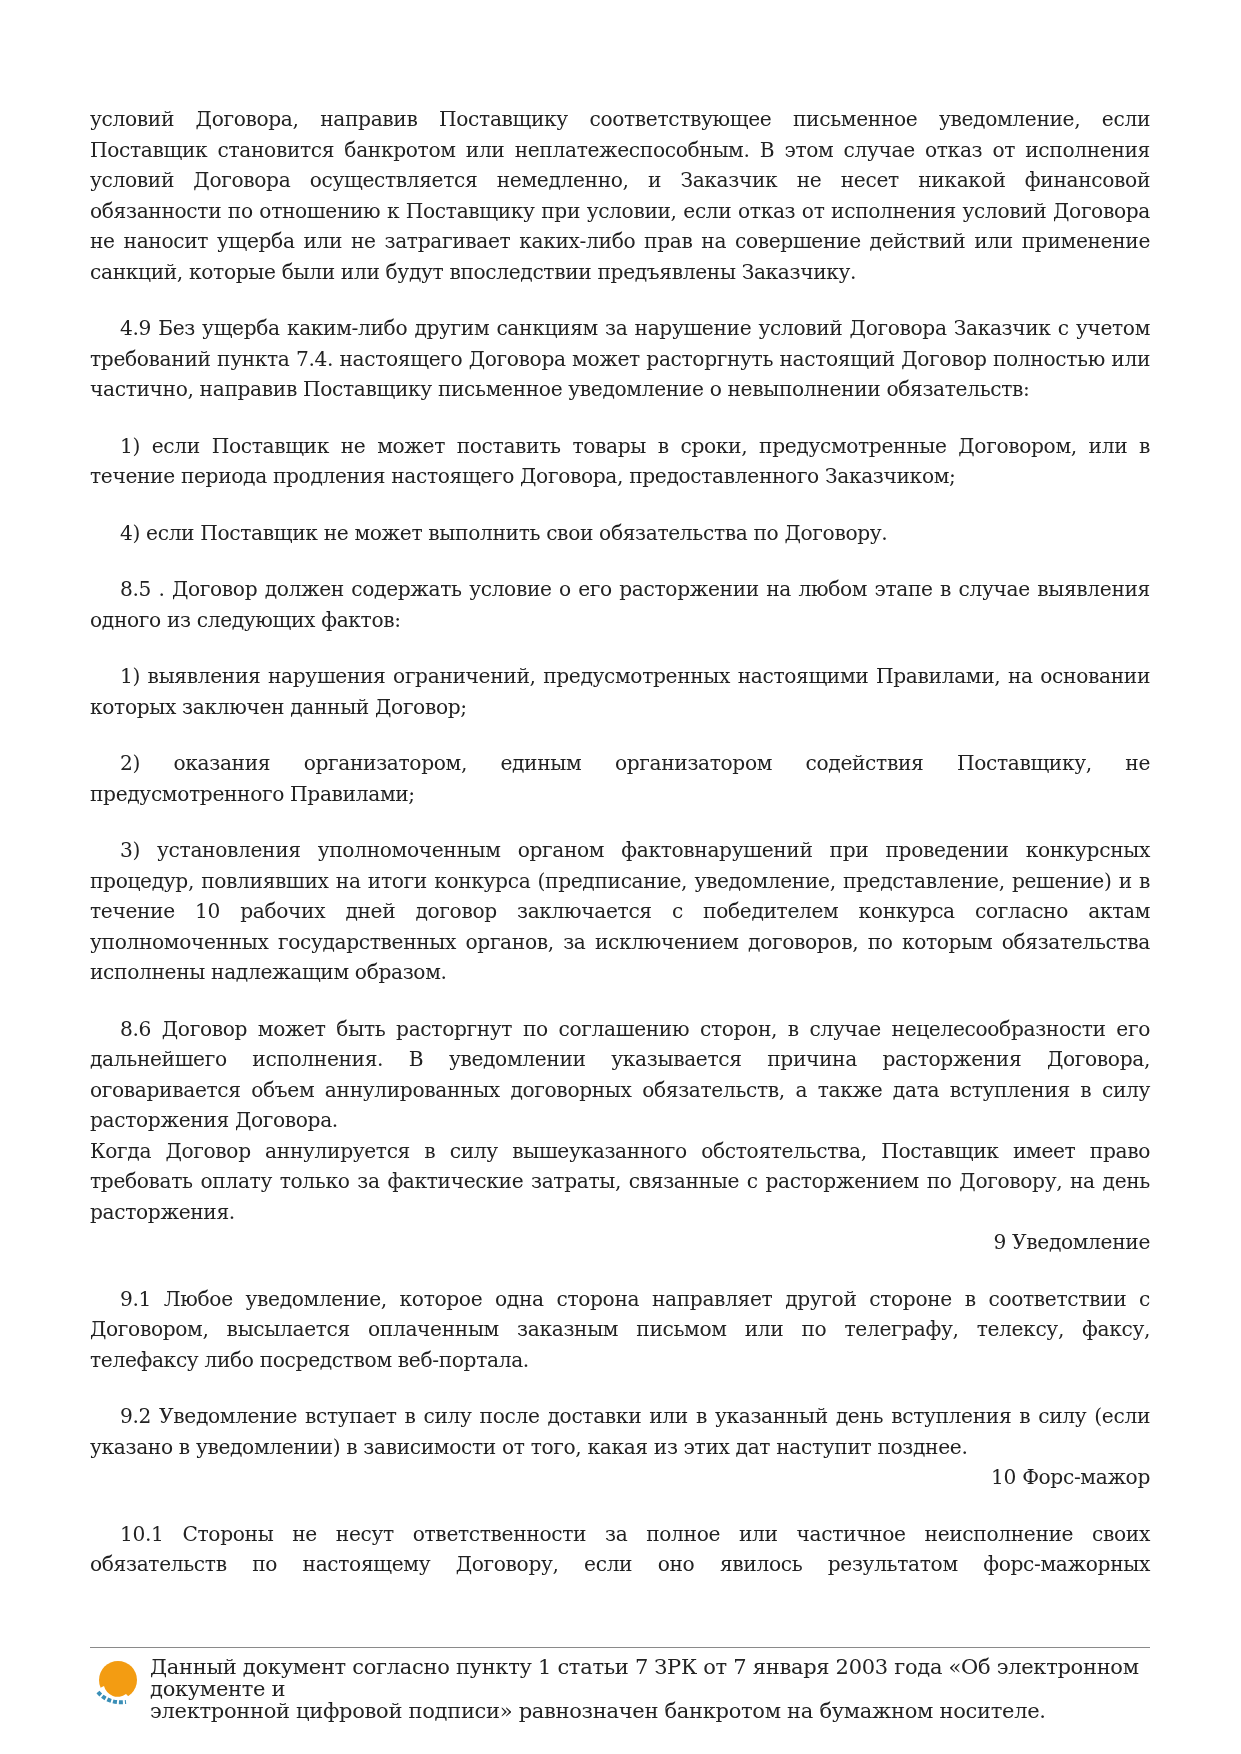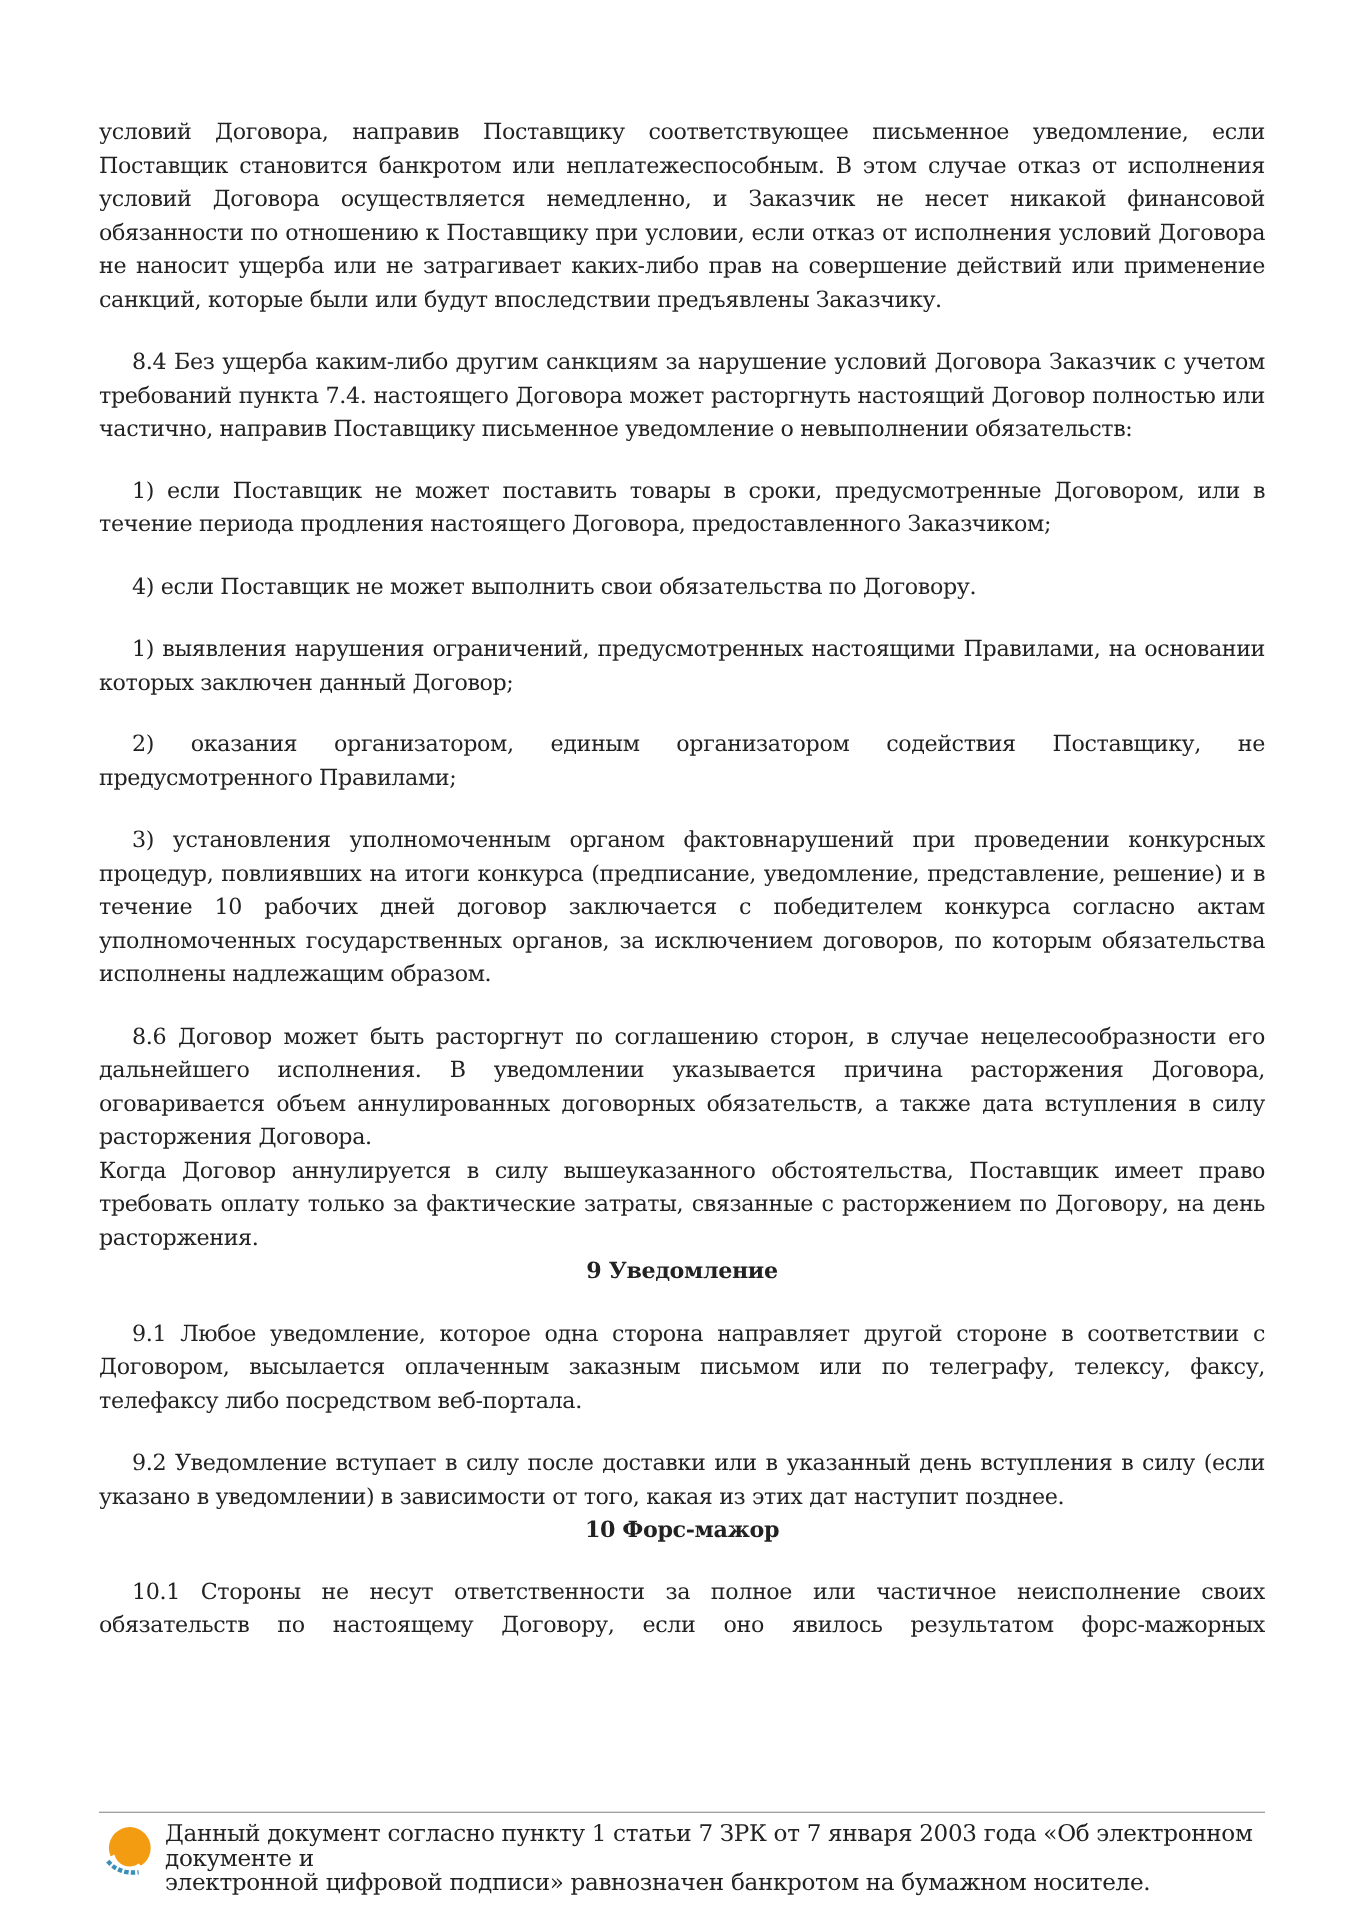--- a/index.html
+++ b/index.html
@@ -5,40 +5,41 @@
     html, body { margin: 0; padding: 0; background: #ffffff; }
     body { width: 1241px; height: 1754px; position: relative; overflow: hidden; }
     .page {
       position: absolute; left: 90px; top: 104px; width: 1060px;
       font-family: "DejaVu Serif", serif; font-size: 20.2px; line-height: 30.5px;
       color: #222222; letter-spacing: -0.35px;
     }
     .p { text-align: justify; margin: 0; }
     .ind { text-indent: 30px; }
     .gap { margin-top: 26px; }
-    .h { text-align: center; font-weight: bold; margin: 0; }
+    .h { text-align: right; font-weight: normal; margin: 0; }
     .footer {
       position: absolute; left: 90px; top: 1647px; width: 1060px;
       border-top: 1px solid #8a8a8a;
     }
     .logo { position: absolute; left: 2px; top: 10px; width: 48px; height: 48px; }
     .ftext {
       position: absolute; left: 60px; top: 8px; width: 1000px;
       font-family: "DejaVu Serif", serif; font-size: 21px; line-height: 22px; color: #222;
       letter-spacing: -0.3px;
     }
   </style>
 </head>
 <body>
 
 <div class="page">
   <p class="p">условий Договора, направив Поставщику соответствующее письменное уведомление, если Поставщик становится банкротом или неплатежеспособным. В этом случае отказ от исполнения условий Договора осуществляется немедленно, и Заказчик не несет никакой финансовой обязанности по отношению к Поставщику при условии, если отказ от исполнения условий Договора не наносит ущерба или не затрагивает каких-либо прав на совершение действий или применение санкций, которые были или будут впоследствии предъявлены Заказчику.</p>
-  <p class="p ind gap">8.4 Без ущерба каким-либо другим санкциям за нарушение условий Договора Заказчик с учетом требований пункта 7.4. настоящего Договора может расторгнуть настоящий Договор полностью или частично, направив Поставщику письменное уведомление о невыполнении обязательств:</p>
+  <p class="p ind gap">4.9 Без ущерба каким-либо другим санкциям за нарушение условий Договора Заказчик с учетом требований пункта 7.4. настоящего Договора может расторгнуть настоящий Договор полностью или частично, направив Поставщику письменное уведомление о невыполнении обязательств:</p>
   <p class="p ind gap">1) если Поставщик не может поставить товары в сроки, предусмотренные Договором, или в течение периода продления настоящего Договора, предоставленного Заказчиком;</p>
   <p class="p ind gap">4) если Поставщик не может выполнить свои обязательства по Договору.</p>
+  <p class="p ind gap">8.5 . Договор должен содержать условие о его расторжении на любом этапе в случае выявления одного из следующих фактов:</p>
   <p class="p ind gap">1) выявления нарушения ограничений, предусмотренных настоящими Правилами, на основании которых заключен данный Договор;</p>
   <p class="p ind gap">2) оказания организатором, единым организатором содействия Поставщику, не предусмотренного Правилами;</p>
   <p class="p ind gap">3) установления уполномоченным органом фактовнарушений при проведении конкурсных процедур, повлиявших на итоги конкурса (предписание, уведомление, представление, решение) и в течение 10 рабочих дней договор заключается с победителем конкурса согласно актам уполномоченных государственных органов, за исключением договоров, по которым обязательства исполнены надлежащим образом.</p>
   <p class="p ind gap">8.6 Договор может быть расторгнут по соглашению сторон, в случае нецелесообразности его дальнейшего исполнения. В уведомлении указывается причина расторжения Договора, оговаривается объем аннулированных договорных обязательств, а также дата вступления в силу расторжения Договора.</p>
   <p class="p">Когда Договор аннулируется в силу вышеуказанного обстоятельства, Поставщик имеет право требовать оплату только за фактические затраты, связанные с расторжением по Договору, на день расторжения.</p>
   <p class="h">9 Уведомление</p>
   <p class="p ind gap">9.1 Любое уведомление, которое одна сторона направляет другой стороне в соответствии с Договором, высылается оплаченным заказным письмом или по телеграфу, телексу, факсу, телефаксу либо посредством веб-портала.</p>
   <p class="p ind gap">9.2 Уведомление вступает в силу после доставки или в указанный день вступления в силу (если указано в уведомлении) в зависимости от того, какая из этих дат наступит позднее.</p>
   <p class="h">10 Форс-мажор</p>
   <p class="p ind gap" style="text-align-last: justify;">10.1 Стороны не несут ответственности за полное или частичное неисполнение своих обязательств по настоящему Договору, если оно явилось результатом форс-мажорных</p>

